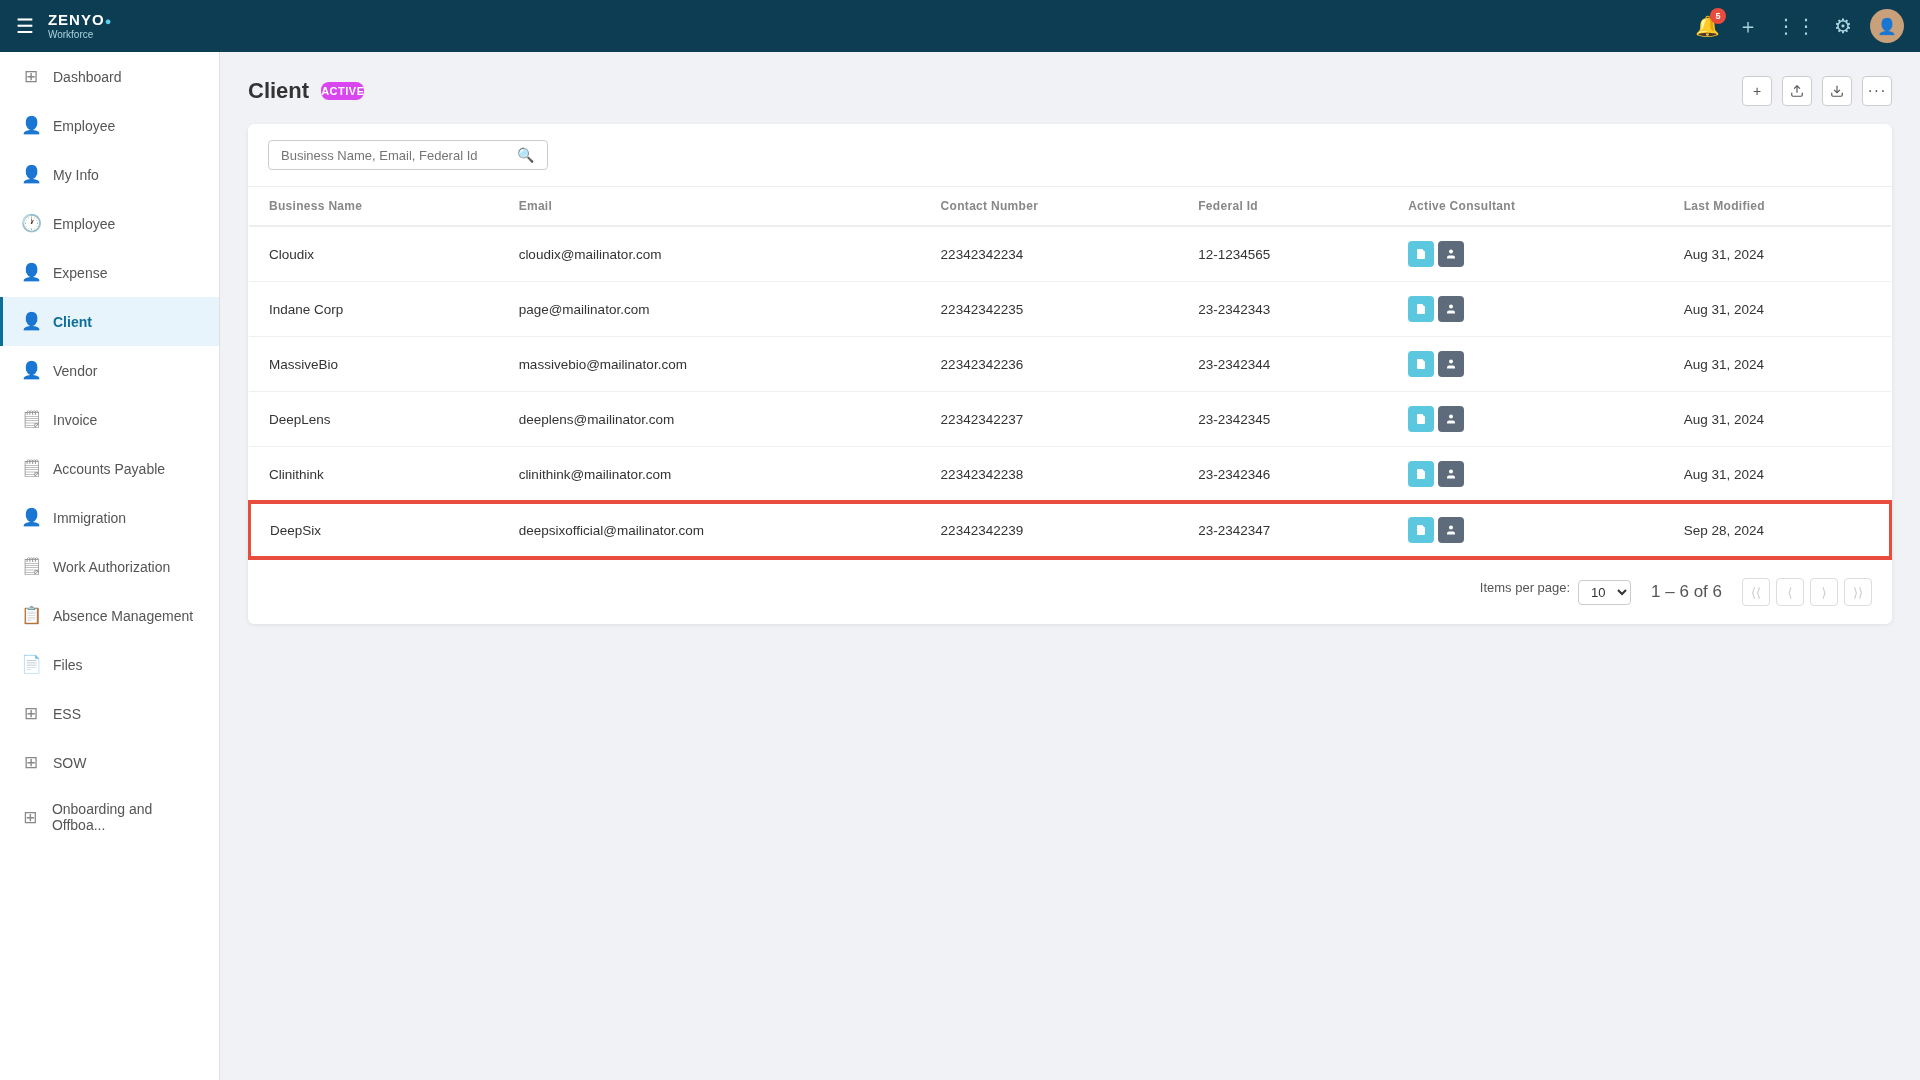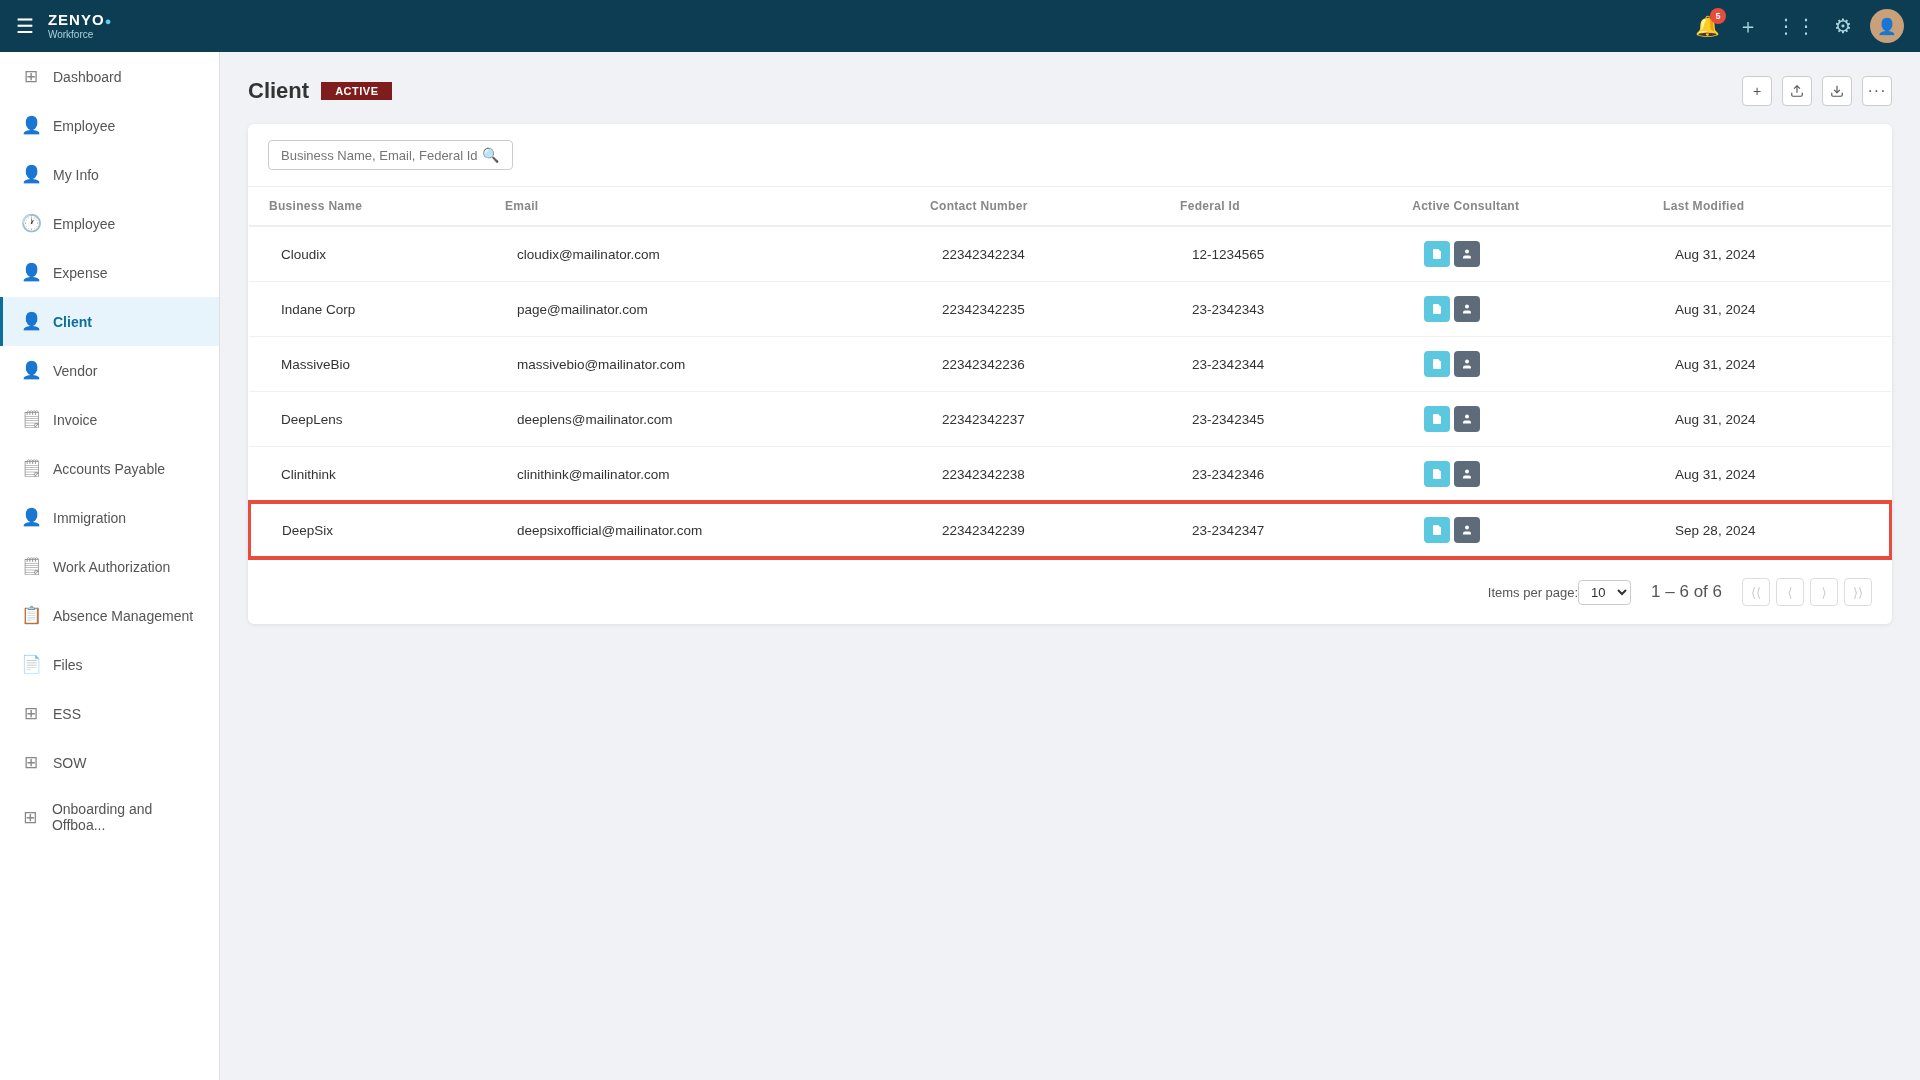--- a/index.html
+++ b/index.html
@@ -82,26 +82,26 @@
     
     .page-header {
       display: flex;
       align-items: center;
       justify-content: space-between;
       margin-bottom: 18px;
     }
     .page-title-row { display: flex; align-items: center; gap: 12px; }
     .page-title { font-size: 22px; font-weight: 600; color: #333; }
     .active-badge {
-      background: #7f1d1d;
+      background: #d946ef;
       color: #fff;
       font-size: 11px;
       font-weight: 700;
-      padding: 3px 14px;
-      border-radius: 0;
+      padding: 3px 0;
+      border-radius: 8px;
       letter-spacing: 0.5px;
     }
     .page-actions { display: flex; align-items: center; gap: 10px; }
     .page-action-btn {
       background: #fff;
       border: 1px solid #ccc;
       border-radius: 4px;
       width: 30px; height: 30px;
       display: flex; align-items: center; justify-content: center;
       cursor: pointer;
@@ -119,21 +119,21 @@
     .table-toolbar {
       padding: 16px 20px;
       border-bottom: 1px solid #eee;
     }
     .search-box {
       display: flex;
       align-items: center;
       border: 1px solid #ccc;
       border-radius: 4px;
       padding: 6px 12px;
-      width: 245px;
+      width: 280px;
       background: #fff;
     }
     .search-input {
       border: none;
       outline: none;
       font-size: 13px;
       color: #999;
       flex: 1;
       background: transparent;
     }
@@ -153,21 +153,21 @@
       font-weight: 600;
       color: #888;
       letter-spacing: 0.3px;
       white-space: nowrap;
     }
     tbody tr {
       border-bottom: 1px solid #f0f0f0;
       transition: background 0.15s;
     }
     tbody td {
-      padding: 14px 32px;
+      padding: 14px 20px;
       font-size: 13.5px;
       color: #333;
     }
 
     .consultant-icons {
       display: flex;
       gap: 4px;
       align-items: center;
     }
     .consultant-icon-box {
@@ -183,22 +183,22 @@
     .table-footer {
       display: flex;
       align-items: center;
       justify-content: flex-end;
       padding: 12px 20px;
       gap: 16px;
       border-top: 1px solid #eee;
     }
     .items-per-page {
       display: flex;
-      align-items: center;
-      gap: 0;
+      align-items: flex-start;
+      gap: 8px;
       font-size: 13px;
       color: #555;
     }
     .per-page-select {
       border: 1px solid #ccc;
       border-radius: 4px;
       padding: 3px 8px;
       font-size: 13px;
       background: #fff;
       cursor: pointer;

